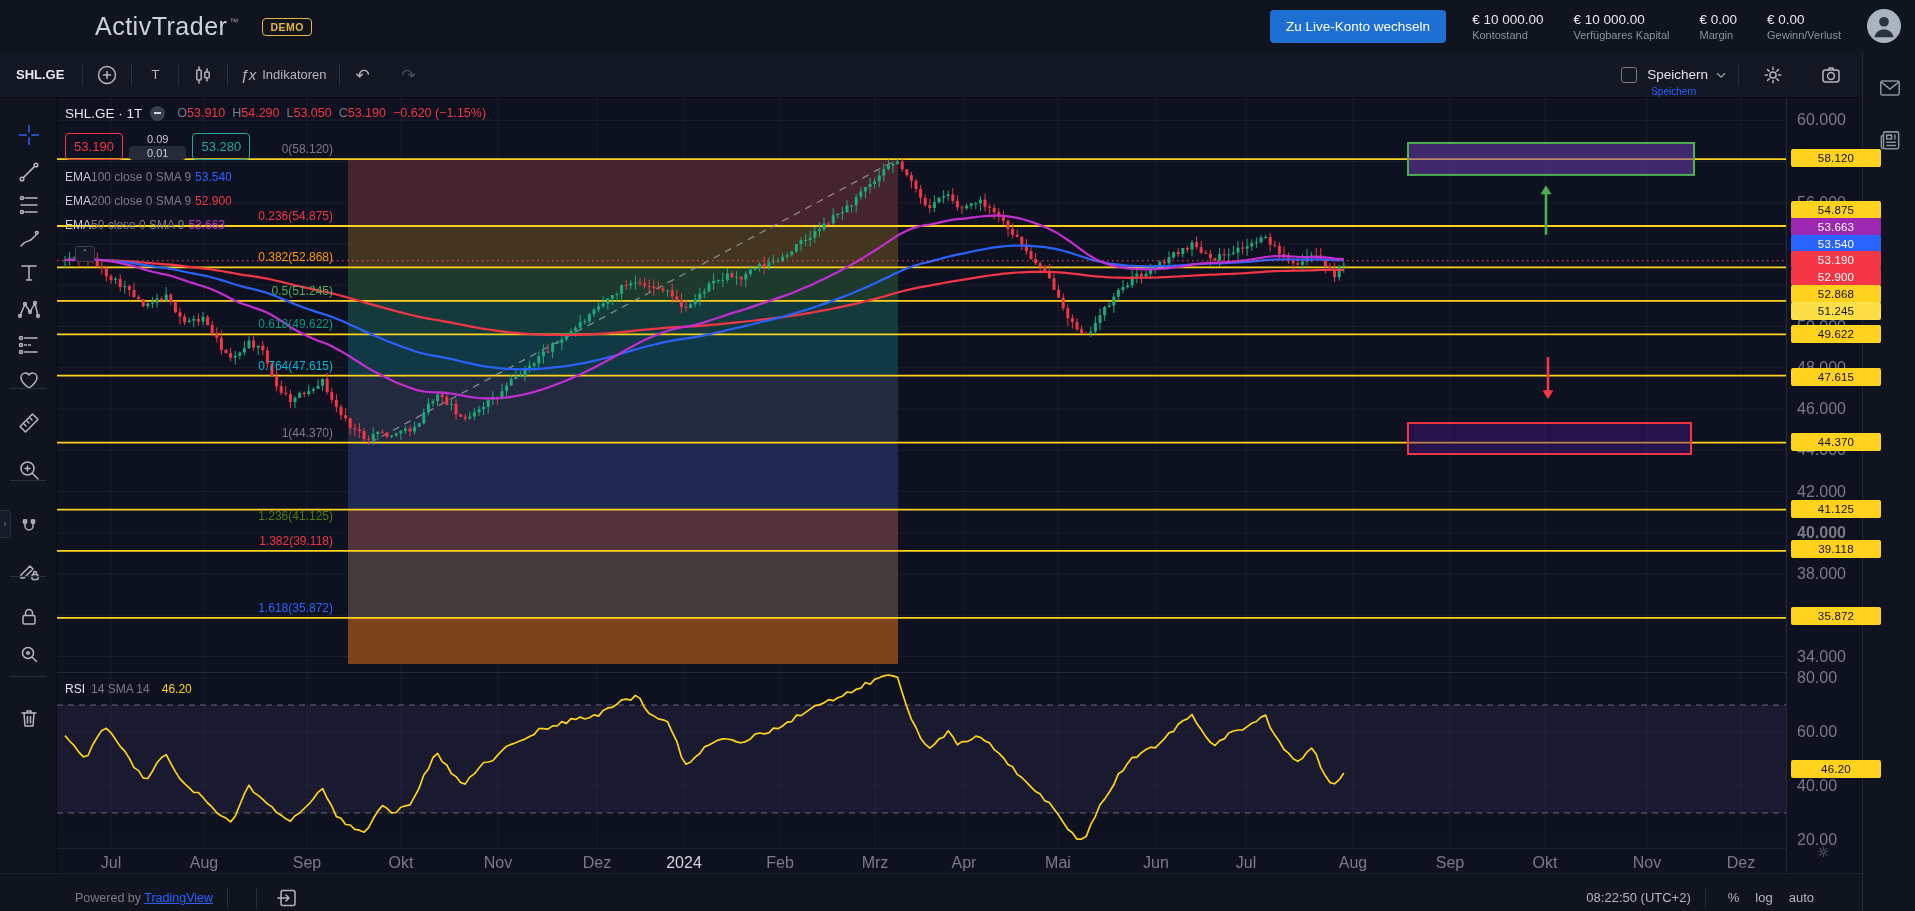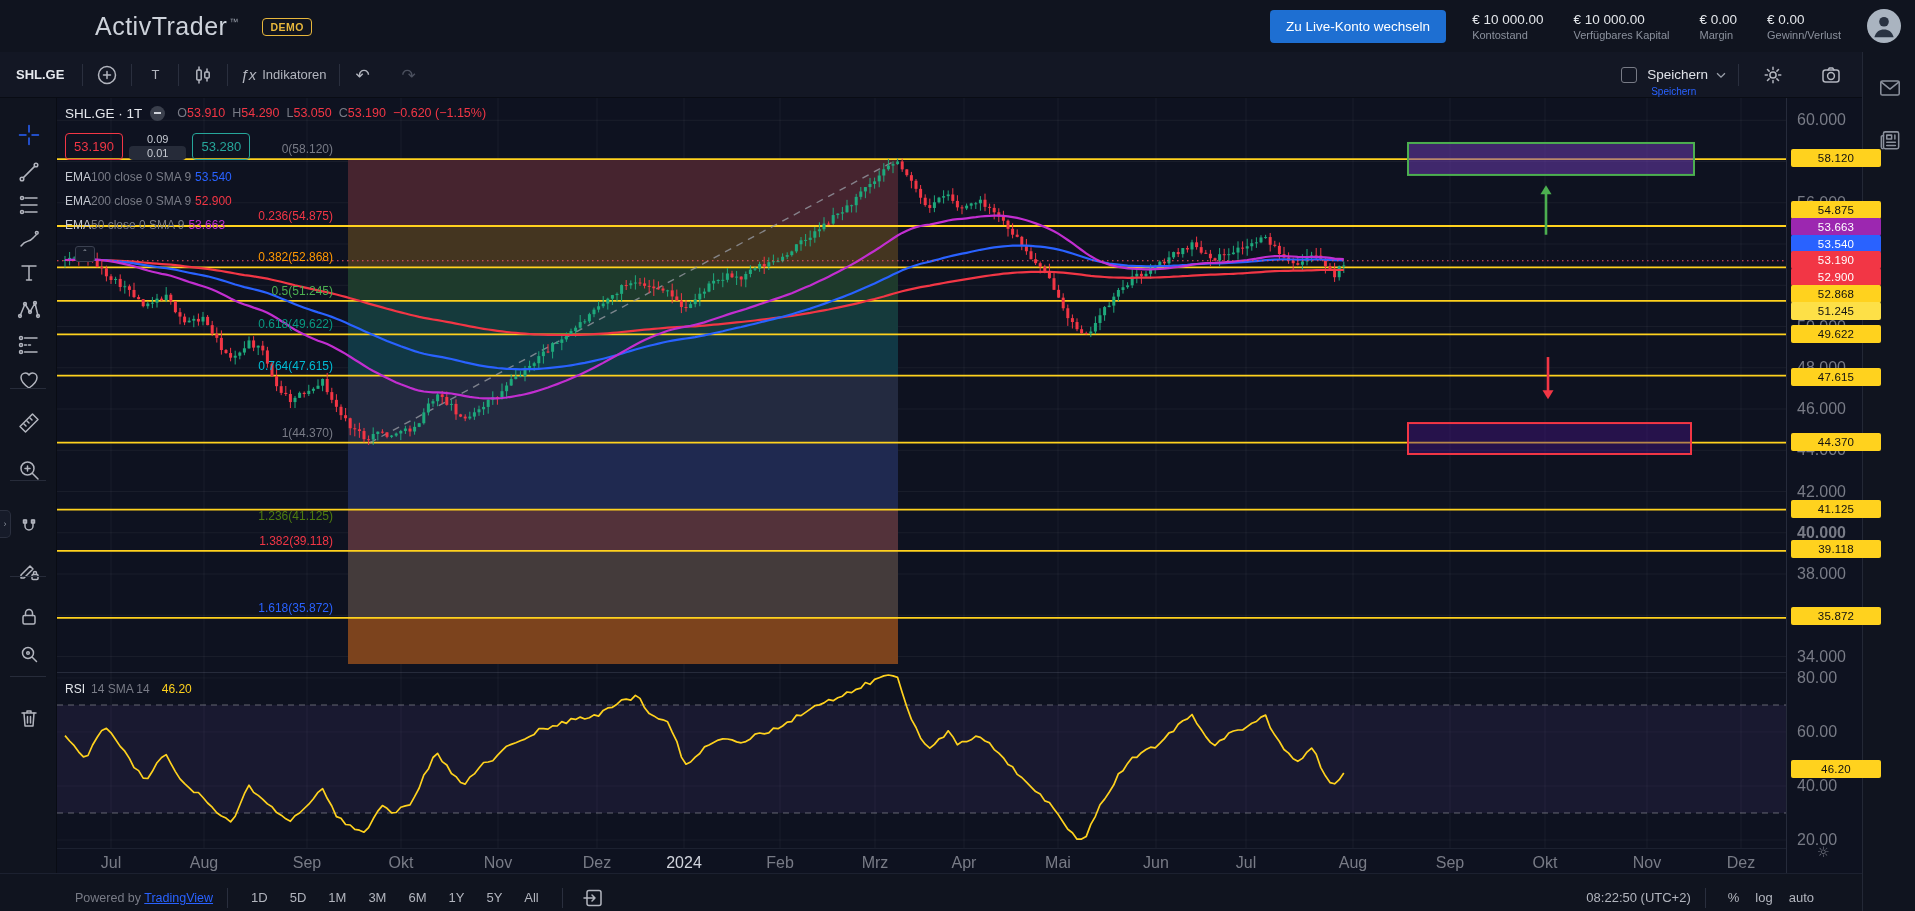--- a/index.html
+++ b/index.html
@@ -1111,30 +1111,20 @@
         </svg>
     </div>
   </div>
 
   <div id="bbar">
     <span id="powered">
       <span>Powered by</span>
       <a>TradingView</a>
     </span>
     <div class="bdiv"></div>
-    <div id="tf">
-        <div class="tfb">1D</div>
-        <div class="tfb">5D</div>
-        <div class="tfb">1M</div>
-        <div class="tfb">3M</div>
-        <div class="tfb">6M</div>
-        <div class="tfb">1Y</div>
-        <div class="tfb">5Y</div>
-        <div class="tfb">All</div>
-      </div>
     <div class="bdiv"></div>
     <div class="goto">
       <svg width="24" height="24" viewBox="0 0 24 24">
           <rect x="6" y="4.5" width="14" height="15" rx="2"></rect>
           <path d="M3 12h11M11 9l3 3-3 3"></path>
         </svg>
     </div>
     <div id="bbar-right">
       <span class="clock">08:22:50 (UTC+2)</span>
       <div class="bdiv"></div>

